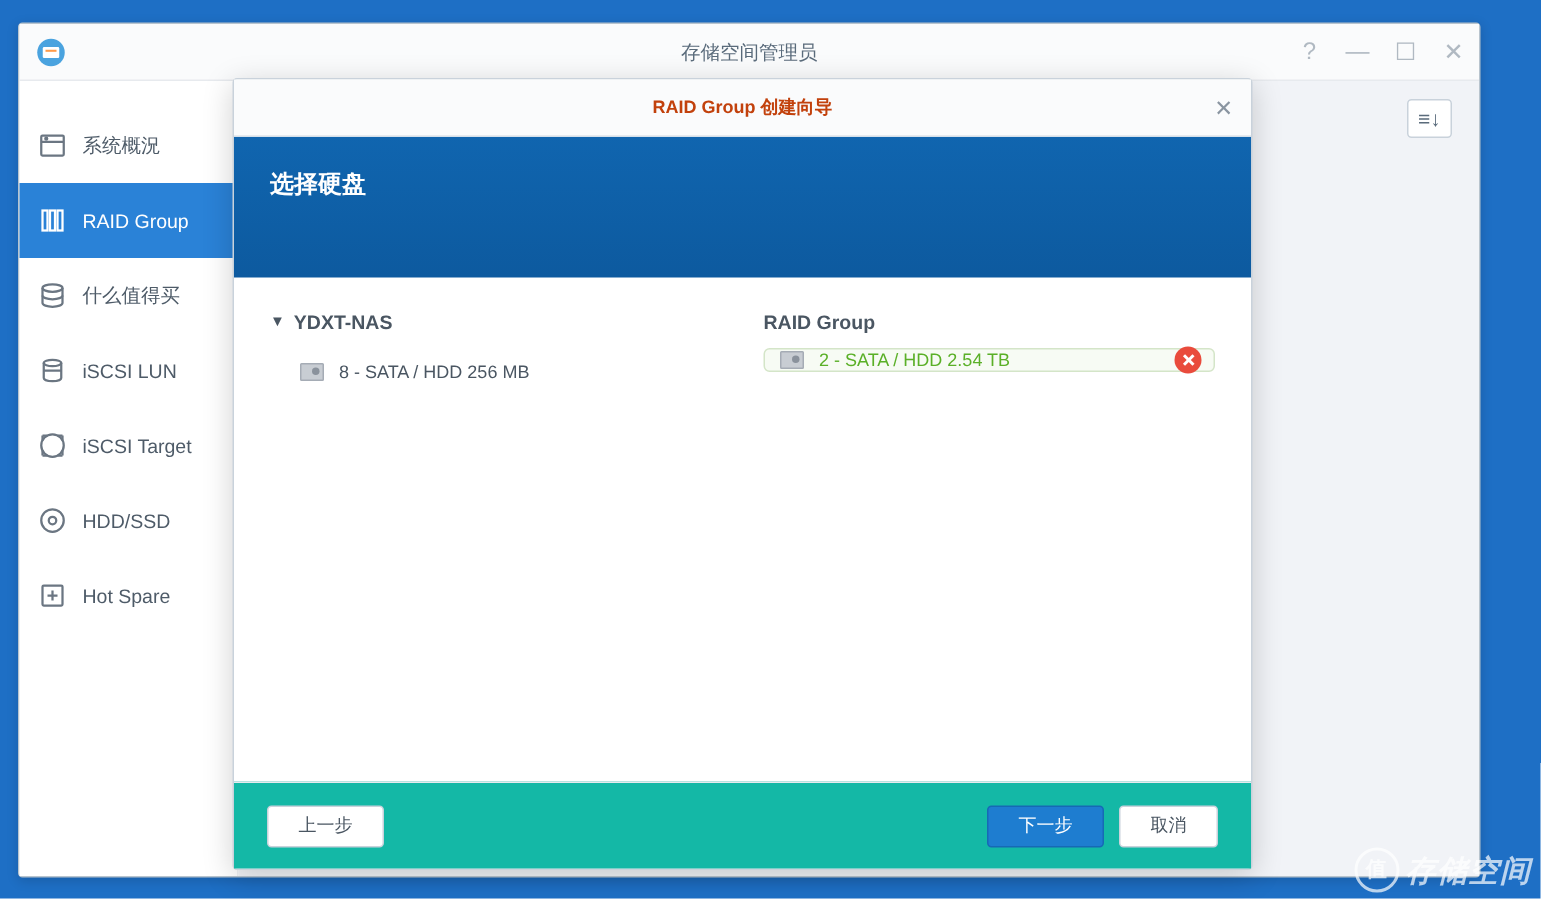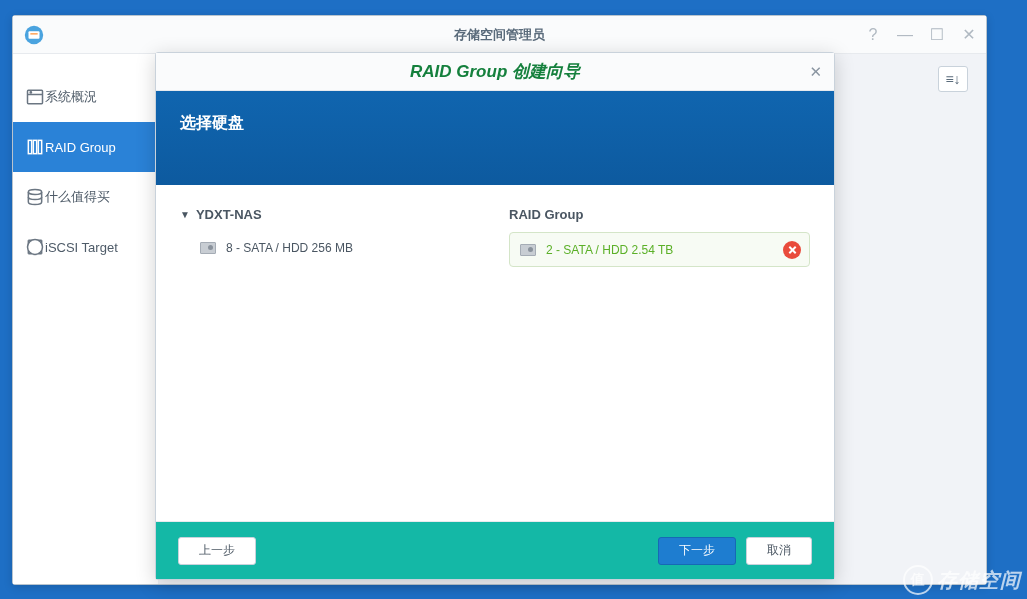--- a/index.html
+++ b/index.html
@@ -11,28 +11,28 @@
     box-shadow: 0 2px 8px rgba(0,0,0,0.15);
   }
   .titlebar {
     height: 38px; background: #fafbfc; border-bottom: 1px solid #e7eaee;
     display: flex; align-items: center; justify-content: center; position: relative;
   }
   .app-icon {
     position: absolute; left: 10px; width: 22px; height: 22px;
     display: flex; align-items: center; justify-content: center;
   }
-  .title-text { color: #5a6b7b; font-size: 13px; font-weight: 700; }
+  .title-text { color: #5a6b7b; font-size: 13px; font-weight: 400; }
   .win-controls { position: absolute; right: 8px; display: flex; gap: 14px; align-items: center; }
   .win-btn { color: #b0b9c2; font-size: 16px; cursor: pointer; width: 18px; text-align: center; }
   
   .app-body { display: flex; height: calc(100% - 38px); }
   .sidebar { width: 146px; background: #fff; padding-top: 18px; border-right: 1px solid #eef1f4; }
   .nav-item {
-    display: flex; align-items: center; padding: 0 12px;
+    display: flex; align-items: center; gap: 10px; padding: 0 12px;
     height: 50px; color: #4e5b68; font-size: 13px; cursor: pointer;
   }
   .nav-item.active { background: #2a82d7; color: #fff; }
   .nav-icon { width: 20px; height: 20px; display: flex; align-items: center; justify-content: center; flex-shrink: 0; }
   .nav-icon svg { width: 20px; height: 20px; }
   
   .main { flex: 1; background: #f1f3f7; position: relative; padding: 12px 18px 12px 100px; }
   .sort-btn {
     position: absolute; right: 18px; top: 12px; width: 30px; height: 26px;
     background: #fff; border: 1px solid #c9d2db; border-radius: 3px;
@@ -43,21 +43,21 @@
   .modal {
     position: absolute; left: 155px; top: 52px; width: 680px; height: 528px;
     background: #fff; border: 1px solid #c9d2db; border-radius: 3px;
     box-shadow: 0 4px 20px rgba(0,0,0,0.18);
     display: flex; flex-direction: column;
   }
   .modal-header {
     height: 38px; background: #fafbfc; border-bottom: 1px solid #e7eaee;
     display: flex; align-items: center; justify-content: center; position: relative;
   }
-  .modal-title { color: #15803d; font-size: 17px; font-weight: 700; font-style: italic; }
+  .modal-title { color: #c2410c; font-size: 12px; font-weight: 700; }
   .modal-close { position: absolute; right: 12px; color: #8a95a1; font-size: 15px; cursor: pointer; }
   
   .modal-banner {
     height: 94px; background: linear-gradient(#1065af, #0d5a9f);
     color: #fff; padding: 22px 24px;
   }
   .banner-title { font-size: 16px; font-weight: 600; margin-bottom: 6px; }
   .banner-sub { font-size: 12px; opacity: 0.95; }
   
   .modal-content { flex: 1; display: flex; padding: 22px 24px; gap: 28px; }
@@ -67,21 +67,21 @@
     color: #4a5662; font-size: 13px; margin-bottom: 10px;
   }
   .tri { font-size: 10px; color: #4a5662; }
   
   .drive-item {
     display: flex; align-items: center; gap: 10px; height: 32px;
     padding: 0 10px 0 20px; color: #4a5662; font-size: 12px;
   }
   .drive-selected {
     background: #f7fbf4; border: 1px solid #d4e5c8; border-radius: 4px;
-    padding: 0 8px 0 10px; height: 35px; position: relative;
+    padding: 0 8px 0 10px; height: 16px; position: relative;
   }
   .drive-selected .drive-label { color: #5bb028; }
   .remove-btn {
     position: absolute; right: 8px; width: 18px; height: 18px;
     background: #e94b3c; border-radius: 50%; display: flex;
     align-items: center; justify-content: center; cursor: pointer;
   }
   .remove-btn::before, .remove-btn::after {
     content: ''; position: absolute; width: 9px; height: 2px; background: #fff;
   }
@@ -171,25 +171,54 @@
               <ellipse cx="12" cy="6" rx="8" ry="3"></ellipse>
               <path d="M4 6v6c0 1.7 3.6 3 8 3s8-1.3 8-3V6"></path>
               <path d="M4 12v6c0 1.7 3.6 3 8 3s8-1.3 8-3v-6"></path>
             </svg>
           </span>
         <span>什么值得买</span>
       </div>
       <div class="nav-item">
         <span class="nav-icon">
             <svg viewBox="0 0 24 24" fill="none" stroke="#6b7682" stroke-width="1.8">
+              <ellipse cx="12" cy="6" rx="7" ry="2.5"></ellipse>
+              <path d="M5 6v12c0 1.4 3.1 2.5 7 2.5s7-1.1 7-2.5V6"></path>
+              <line x1="5" y1="12" x2="19" y2="12"></line>
+            </svg>
+          </span>
+        <span>iSCSI LUN</span>
+      </div>
+      <div class="nav-item">
+        <span class="nav-icon">
+            <svg viewBox="0 0 24 24" fill="none" stroke="#6b7682" stroke-width="1.8">
               <circle cx="12" cy="12" r="9"></circle>
               <path d="M4 4h4M4 4v4M20 4h-4M20 4v4M4 20h4M4 20v-4M20 20h-4M20 20v-4"></path>
             </svg>
           </span>
         <span>iSCSI Target</span>
+      </div>
+      <div class="nav-item">
+        <span class="nav-icon">
+            <svg viewBox="0 0 24 24" fill="none" stroke="#6b7682" stroke-width="1.8">
+              <circle cx="12" cy="12" r="9"></circle>
+              <circle cx="12" cy="12" r="3"></circle>
+            </svg>
+          </span>
+        <span>HDD/SSD</span>
+      </div>
+      <div class="nav-item">
+        <span class="nav-icon">
+            <svg viewBox="0 0 24 24" fill="none" stroke="#6b7682" stroke-width="1.8">
+              <rect x="4" y="4" width="16" height="16" rx="1"></rect>
+              <line x1="12" y1="8" x2="12" y2="16"></line>
+              <line x1="8" y1="12" x2="16" y2="12"></line>
+            </svg>
+          </span>
+        <span>Hot Spare</span>
       </div>
     </div>
 
     <div class="main">
       <div class="sort-btn">≡↓</div>
     </div>
   </div>
 </div>
 
 <div class="modal">

